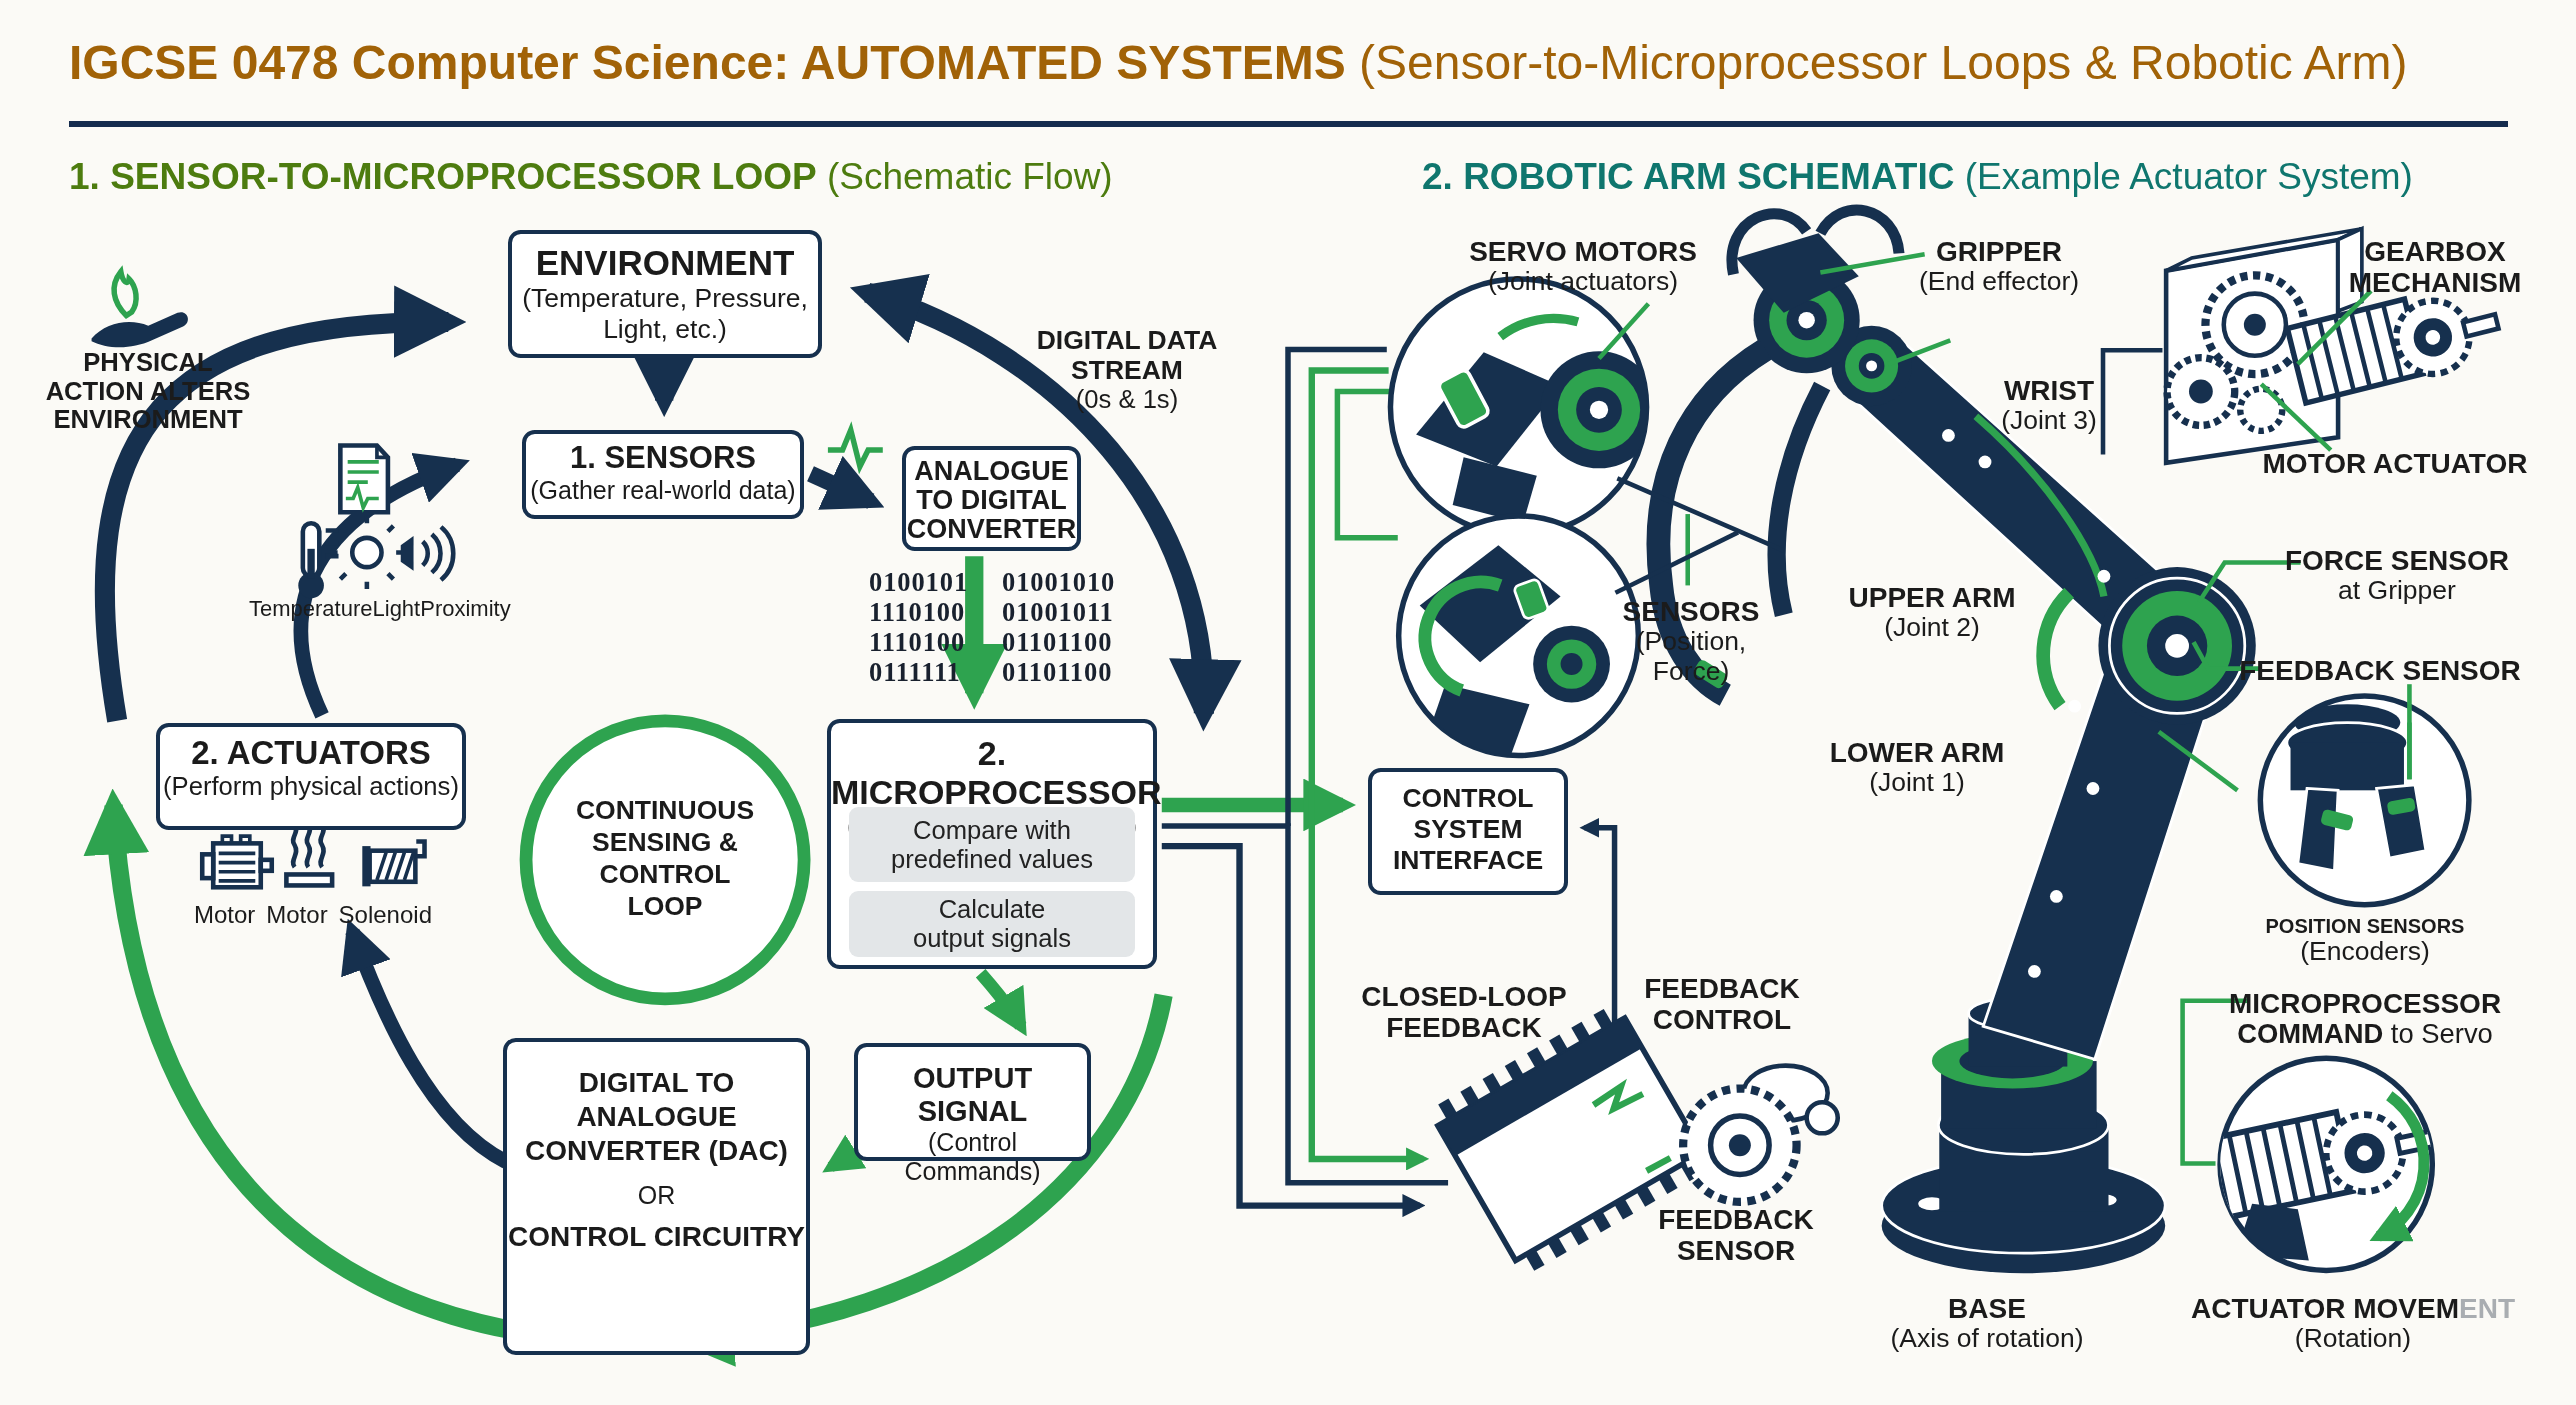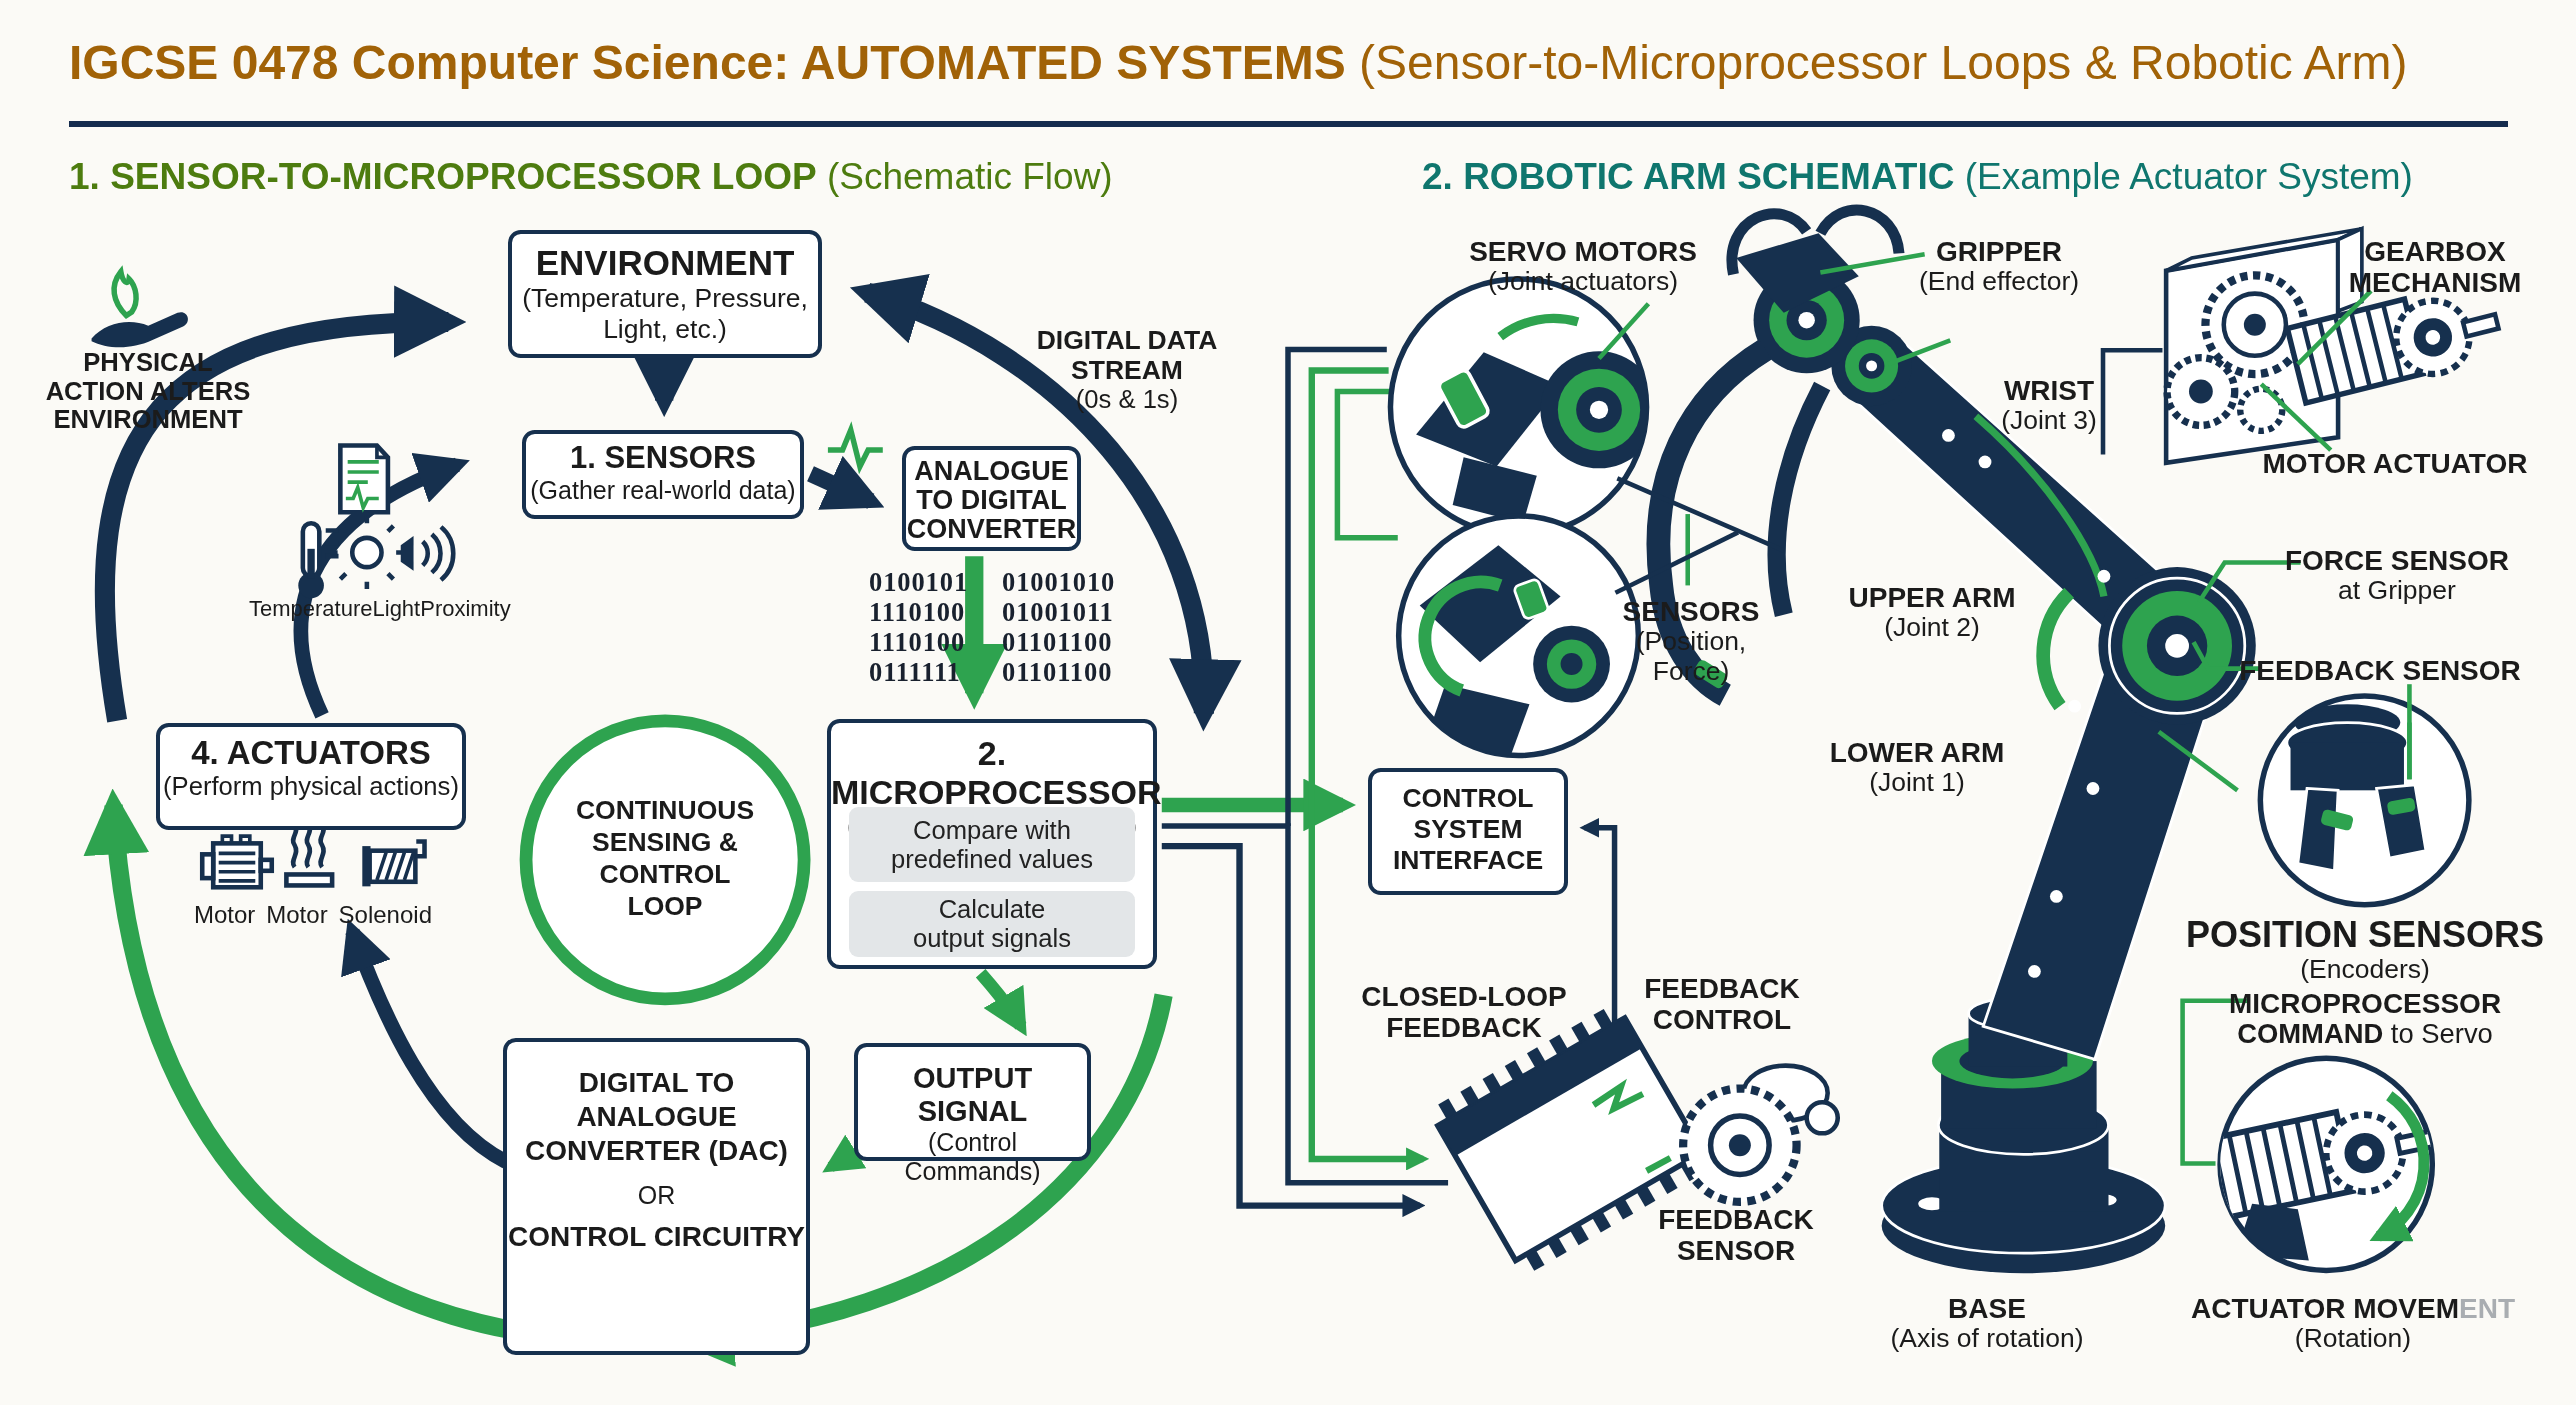--- a/index.html
+++ b/index.html
@@ -384,21 +384,21 @@
 </div>
 
 <div class="lbl b" style="left:665px;top:794px;font-size:26.5px;line-height:32px;">
   <div>CONTINUOUS</div>
   <div>SENSING &amp;</div>
   <div>CONTROL</div>
   <div>LOOP</div>
 </div>
 
 <div class="box" style="left:156px;top:723px;width:302px;height:99px;">
-  <div class="b" style="font-size:33px;margin-top:7.3px;">4. ACTUATORS</div>
+  <div class="b" style="font-size:33px;margin-top:7.3px;">2. ACTUATORS</div>
   <div style="font-size:25.6px;">(Perform physical actions)</div>
 </div>
 
 <div class="flexrow" style="left:194px;top:901px;width:238px;font-size:24px;">
   <span>Motor</span>
   <span>Motor</span>
   <span>Solenoid</span>
 </div>
 
 <div class="box" style="left:503px;top:1038px;width:299px;height:309px;">
@@ -448,21 +448,21 @@
   <div style="font-size:26.5px;">(Joint 1)</div>
 </div>
 <div class="lbl" style="left:2397px;top:545px;">
   <div class="b" style="font-size:28px;">FORCE SENSOR</div>
   <div style="font-size:26.5px;">at Gripper</div>
 </div>
 <div class="lbl b" style="left:2380px;top:655px;font-size:28px;">
   <div>FEEDBACK SENSOR</div>
 </div>
 <div class="lbl" style="left:2365px;top:915px;">
-  <div class="b" style="font-size:36px;">POSITION SENSORS</div>
+  <div class="b" style="font-size:20px;">POSITION SENSORS</div>
   <div style="font-size:26.5px;">(Encoders)</div>
 </div>
 <div class="lbl" style="left:2365px;top:988px;">
   <div class="b" style="font-size:28px;">MICROPROCESSOR</div>
   <div style="font-size:27.4px;"><span class="b">COMMAND</span><span> to Servo</span></div>
 </div>
 <div class="lbl" style="left:2353px;top:1293px;">
   <div style="font-size:28px;"><span class="b">ACTUATOR MOVEM</span><span class="b gray">ENT</span></div>
   <div style="font-size:26.5px;">(Rotation)</div>
 </div>

